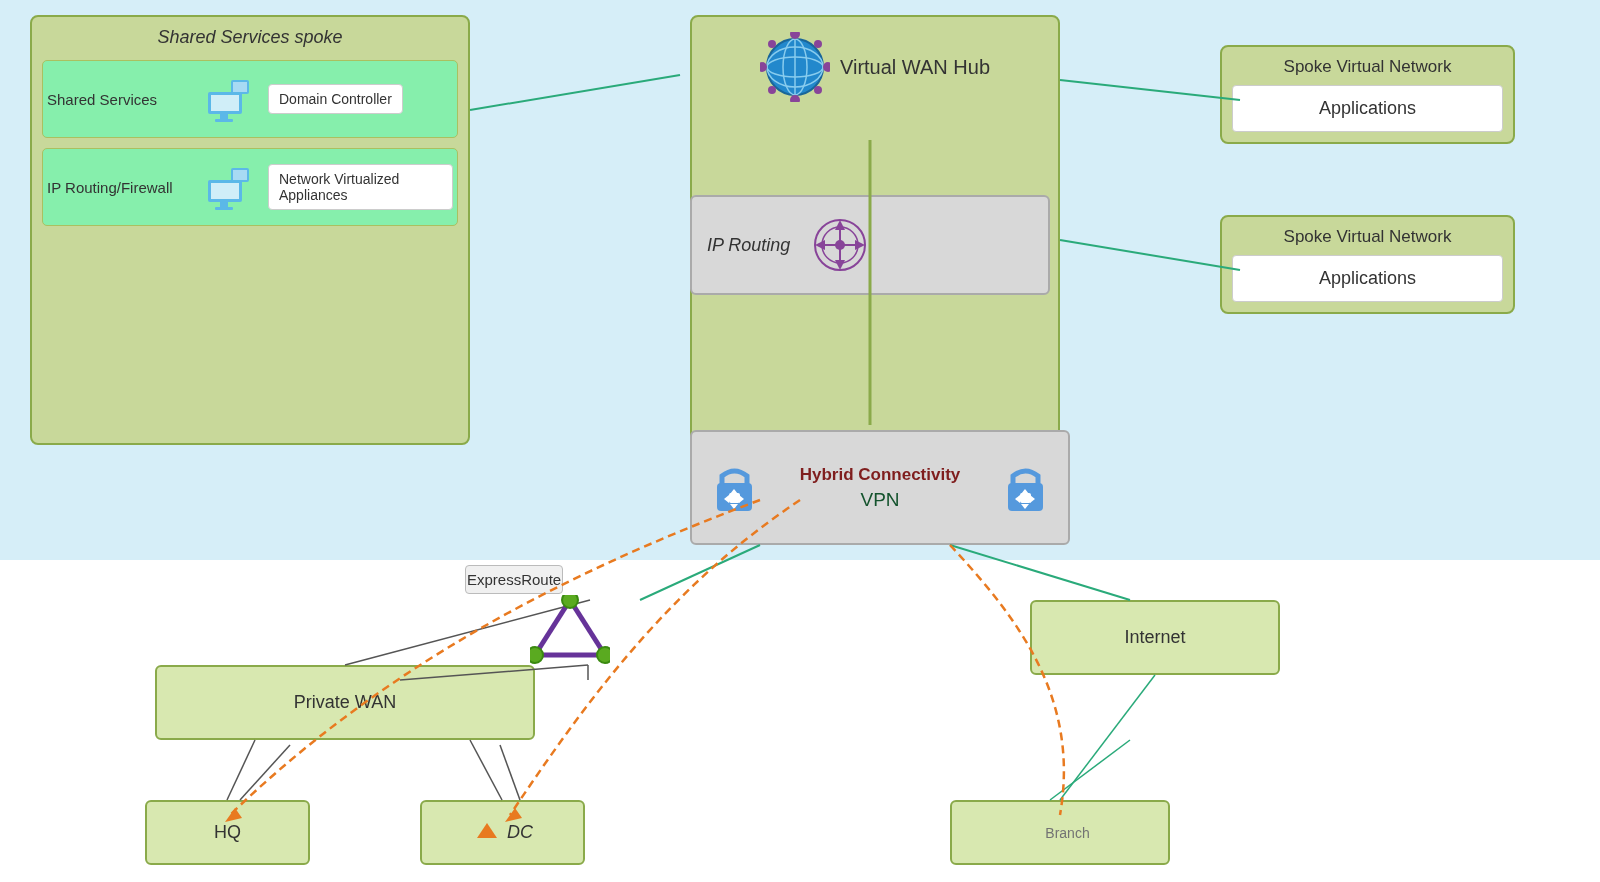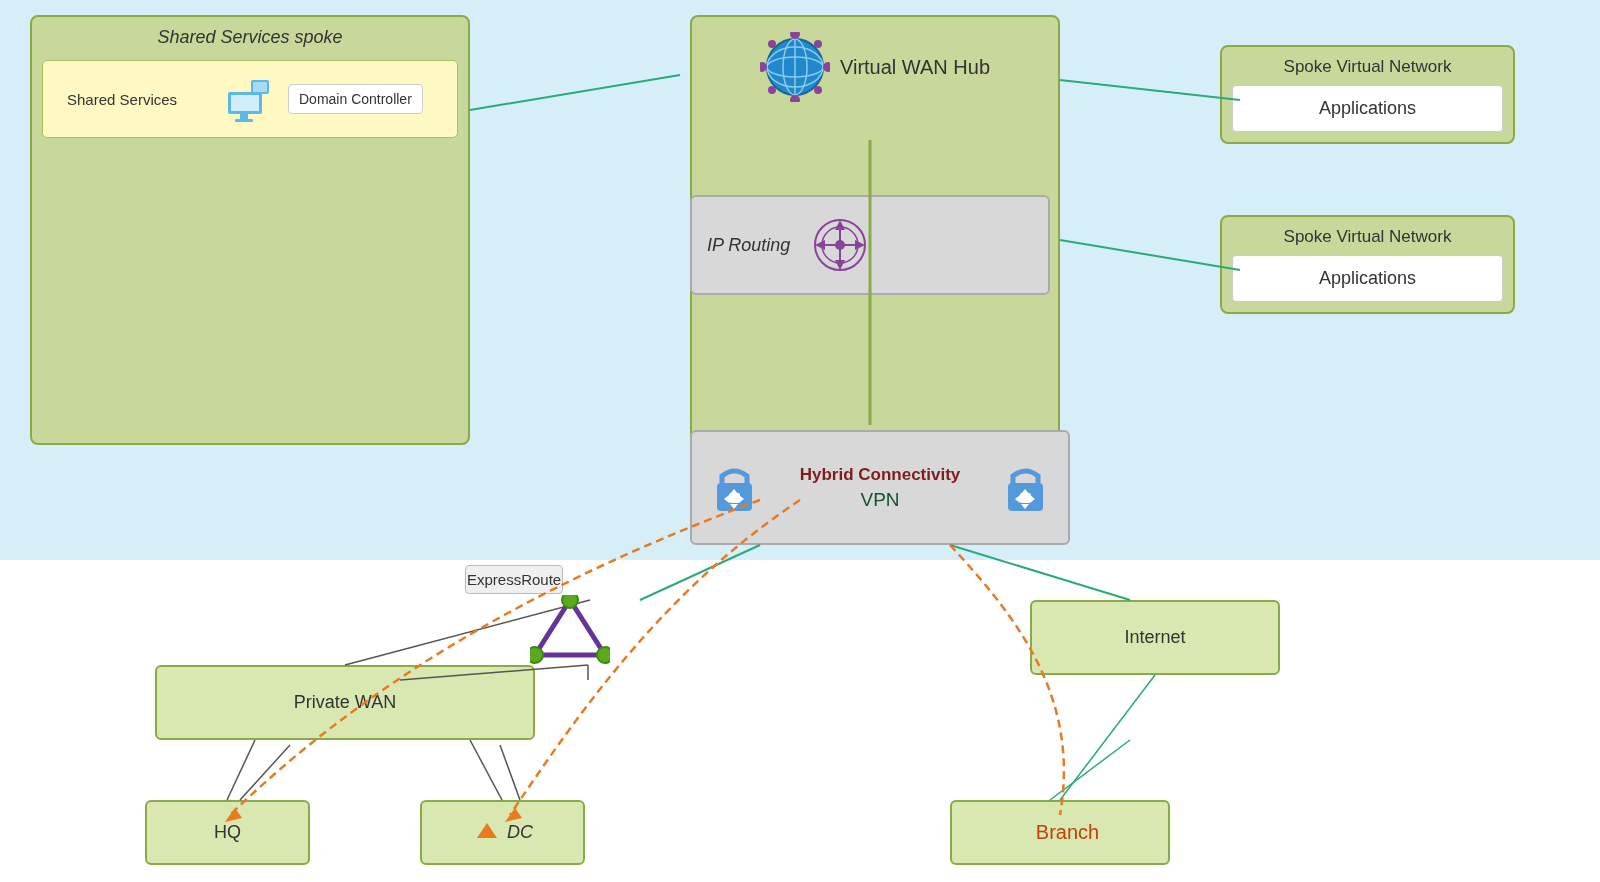--- a/index.html
+++ b/index.html
@@ -47,24 +47,24 @@
       color: #333;
       text-align: center;
       margin-bottom: 12px;
       font-style: italic;
     }
 
     
     .service-row {
       display: flex;
       align-items: center;
-      background: #fef9c3;
+      background: #86efac;
       border: 1px solid #aac060;
       border-radius: 5px;
-      padding: 8px 24px;
+      padding: 8px 4px;
       margin-bottom: 10px;
       min-height: 70px;
     }
 
     .service-label {
       font-size: 15px;
       color: #333;
       width: 145px;
       flex-shrink: 0;
     }
@@ -150,20 +150,34 @@
         <rect x="17" y="42" width="8" height="5" fill="#5bb8e8"></rect>
         <rect x="12" y="47" width="18" height="3" rx="1" fill="#5bb8e8"></rect>
 
         <rect x="28" y="8" width="18" height="14" rx="2" fill="#5bb8e8"></rect>
         <rect x="30" y="10" width="14" height="10" fill="#a8daf4"></rect>
       </svg>
     </div>
     <div class="service-name-box">Domain Controller</div>
   </div>
 
+  <div class="service-row">
+    <span class="service-label">IP Routing/Firewall</span>
+    <div class="service-icon">
+      <svg width="55" height="55" viewBox="0 0 55 55">
+        <rect x="5" y="20" width="34" height="22" rx="2" fill="#5bb8e8"></rect>
+        <rect x="8" y="23" width="28" height="16" fill="#d0eef8"></rect>
+        <rect x="17" y="42" width="8" height="5" fill="#5bb8e8"></rect>
+        <rect x="12" y="47" width="18" height="3" rx="1" fill="#5bb8e8"></rect>
+        <rect x="28" y="8" width="18" height="14" rx="2" fill="#5bb8e8"></rect>
+        <rect x="30" y="10" width="14" height="10" fill="#a8daf4"></rect>
+      </svg>
+    </div>
+    <div class="service-name-box">Network Virtualized Appliances</div>
+  </div>
 
 </div>
 
 <div style="position:absolute; top:15px; left:690px; width:370px; height:470px; background:#c8d89a; border:2px solid #8aaa4a; border-radius:8px; z-index:3;">
 
   <div style="display:flex; align-items:center; justify-content:center; padding:15px 10px 10px;">
 
     <svg width="70" height="70" viewBox="0 0 70 70">
       <circle cx="35" cy="35" r="28" fill="#2288cc" stroke="#1a6699" stroke-width="2"></circle>
 
@@ -279,21 +293,21 @@
 
 <div style="position:absolute; top:800px; left:420px; width:165px; height:65px; background:#d8e8b0; border:2px solid #8aaa4a; border-radius:6px; display:flex; align-items:center; justify-content:center;font-style:italic;">
 
   <svg width="30" height="30" viewBox="0 0 30 30" style="margin-right:5px;">
     <polygon points="15,5 5,20 25,20" fill="#e87a20"></polygon>
   </svg>
   <span style="font-size:18px; color:#333;">DC</span>
 </div>
 
 <div style="position:absolute; top:800px; left:950px; width:220px; height:65px; background:#d8e8b0; border:2px solid #8aaa4a; border-radius:6px; display:flex; align-items:center; justify-content:center;">
-  <span style="font-size:20px; color:#c2410c;margin-left:15px;">Branch</span>
+  <span style="font-size:14px; color:#737373;margin-left:15px;">Branch</span>
 </div>
 
 <svg style="position:absolute; top:0; left:0; width:1600px; height:882px; pointer-events:none; z-index:2;">
 
   <line x1="255" y1="740" x2="227" y2="800" stroke="#555" stroke-width="1.5"></line>
 
   <line x1="470" y1="740" x2="502" y2="800" stroke="#555" stroke-width="1.5"></line>
 
   <line x1="1155" y1="675" x2="1060" y2="800" stroke="#2aaa7a" stroke-width="1.5"></line>
 

